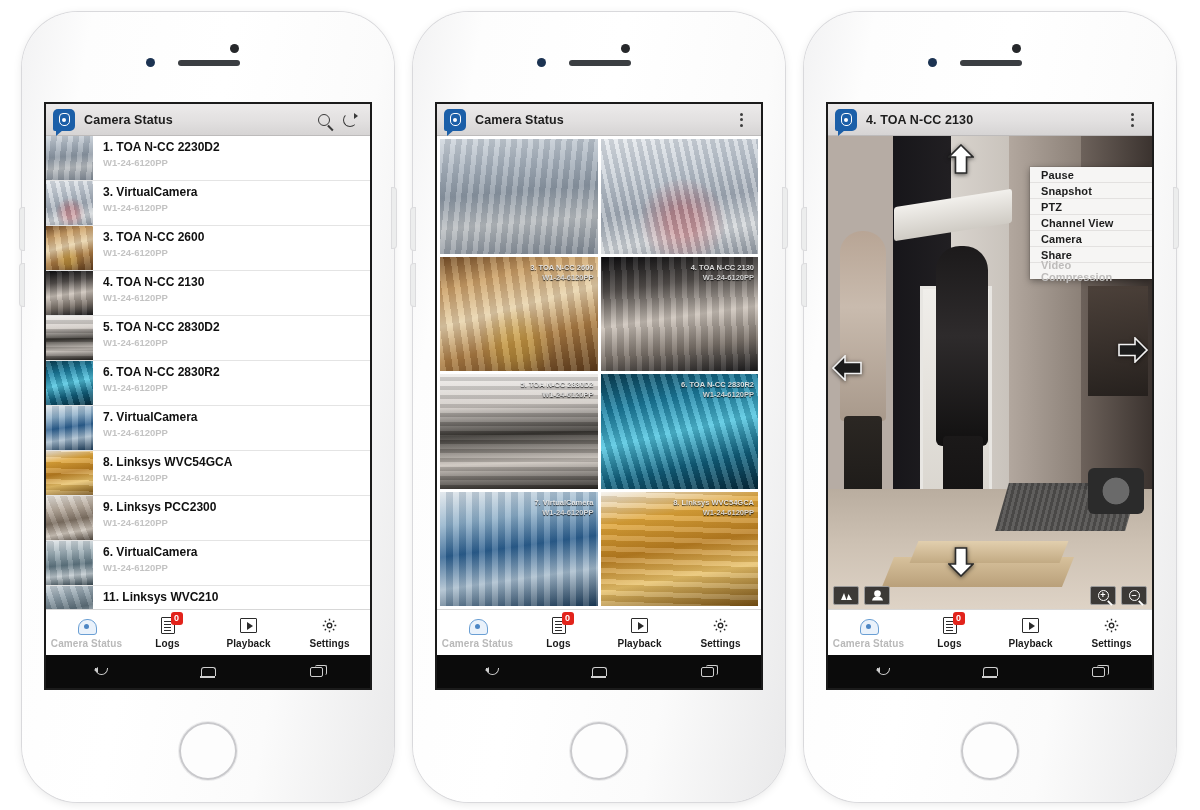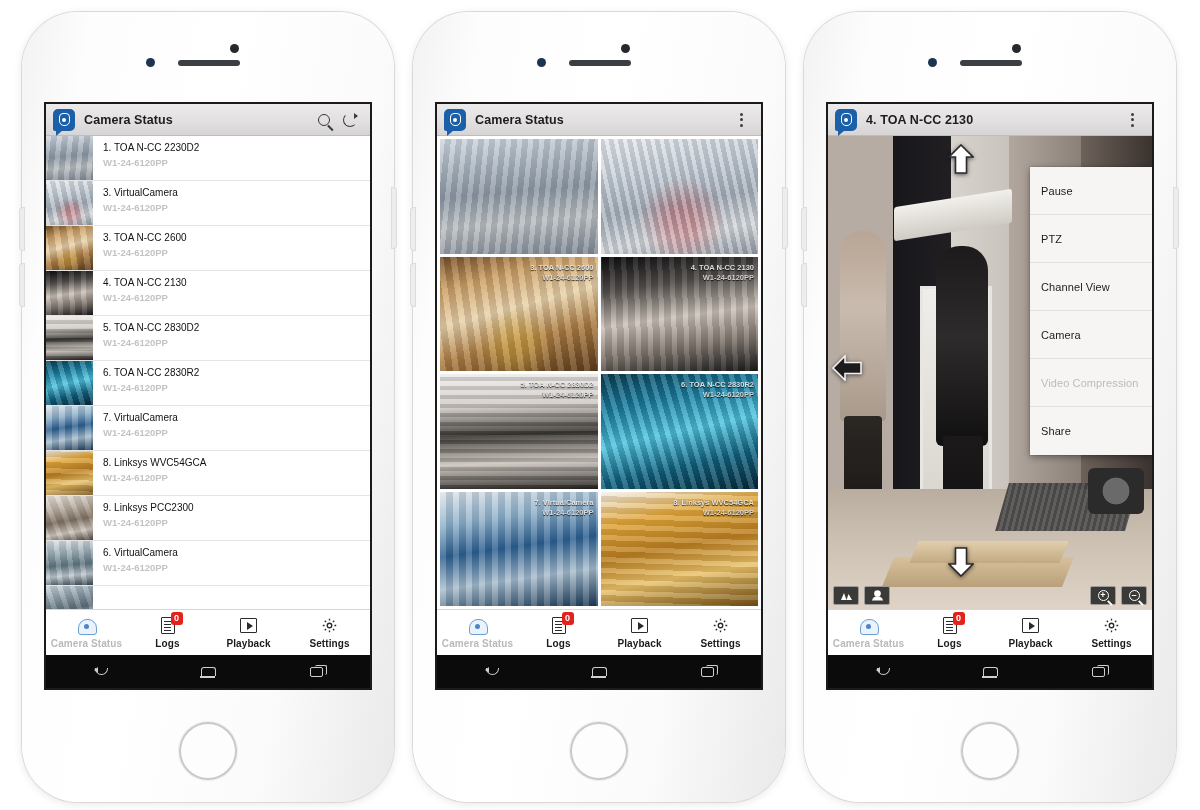--- a/index.html
+++ b/index.html
@@ -107,21 +107,21 @@
   .ic-kebab span { width:3px;height:3px;border-radius:50%;background:#3d3d3d; display:block; }
 
   
   .cam-list { flex: 1 1 auto; background: #fff; overflow: hidden; }
   .cam-row {
     display: flex; align-items: stretch; height: 45px;
     border-bottom: 1px solid #e4e4e4; background: #fff;
   }
   .cam-thumb { width: 47px; flex: 0 0 47px; position: relative; overflow: hidden; }
   .cam-meta { flex: 1 1 auto; padding: 5px 0 0 10px; }
-  .cam-name { font-size: 10px; font-weight: 400; color: #101010; line-height: 13px; }
+  .cam-name { font-size: 12px; font-weight: 700; color: #101010; line-height: 13px; }
   .cam-sub  { font-size: 9.5px; font-weight: 700; color: #c3c3c3; line-height: 13px; margin-top: 2px; }
 
   
   .grid { flex: 1 1 auto; display: grid; grid-template-columns: 1fr 1fr;
           grid-template-rows: repeat(4, 1fr); gap: 3px; padding: 3px; background: #fff; }
   .gcell { position: relative; overflow: hidden; background: #222; }
   .gcell .glabel {
     position: absolute; right: 4px; top: 6px; text-align: right;
     font-size: 7.5px; font-weight: 700; line-height: 10px;
     color: #e9e9e9; text-shadow: 0 1px 1px rgba(0,0,0,.85);
@@ -149,23 +149,24 @@
   .zi::after { content:"+"; position:absolute; left:50%;top:50%;transform:translate(-50%,-52%); color:#fff;font-size:9px;line-height:9px;font-weight:700;}
   .zo::after { content:"–"; position:absolute; left:50%;top:50%;transform:translate(-50%,-55%); color:#fff;font-size:9px;line-height:9px;font-weight:700;}
 
   
   .popup {
     position: absolute; right: 0; top: 31px; width: 122px;
     background: #f6f5f4; z-index: 20;
     box-shadow: 0 2px 7px rgba(0,0,0,.38), 0 0 0 1px rgba(0,0,0,.07);
   }
   .menu-item {
-    height: 48px; display: flex; align-items: center; padding: 0 11px;
+    height: 16px; display: flex; align-items: center; padding: 0 11px;
     font-size: 11px; color: #1c1c1c; border-bottom: 1px solid #e3e1e0;
     letter-spacing: .1px;
+    font-weight: bold;
   }
   .menu-item:last-child { border-bottom: none; }
   .menu-item.disabled { color: #bdbbba; }
 
   
   .tabbar {
     flex: 0 0 46px; height: 46px; background: #fff;
     border-top: 1px solid #d7d7d7; display: flex;
   }
   .tab { flex: 1 1 0; display: flex; flex-direction: column; align-items: center; justify-content: center; position: relative; }
@@ -408,20 +409,24 @@
               </div>
               <div class="cam-meta">
                 <div class="cam-name">6. VirtualCamera</div>
                 <div class="cam-sub">W1-24-6120PP</div>
               </div>
             </div>
             <div class="cam-row">
               <div class="cam-thumb">
                 <div class="sc corridor"></div>
               </div>
+              <div class="cam-meta">
+                <div class="cam-name">11. Linksys WVC210</div>
+                <div class="cam-sub">W1-24-6120PP</div>
+              </div>
             </div>
           </div>
 
         <div class="tabbar" id="tabbar-1">
             <div class="tab active">
               <span class="tab-ico">
                 <span class="ic-dome"></span>
               </span>
               <span class="tab-label">Camera Status</span>
             </div>
@@ -661,25 +666,26 @@
                   <span class="zi"></span>
                 </div>
               <div class="ctrl-btn">
                   <span class="zo"></span>
                 </div>
             </div>
           </div>
 
           <div class="popup" id="overflow-menu">
               <div class="menu-item">Pause</div>
+              <div class="menu-item">Snapshot</div>
               <div class="menu-item">PTZ</div>
               <div class="menu-item">Channel View</div>
               <div class="menu-item">Camera</div>
+              <div class="menu-item">Share</div>
               <div class="menu-item disabled">Video Compression</div>
-              <div class="menu-item">Share</div>
             </div>
         </div>
 
         <div class="tabbar" id="tabbar-3">
             <div class="tab active">
               <span class="tab-ico">
                 <span class="ic-dome"></span>
               </span>
               <span class="tab-label">Camera Status</span>
             </div>

